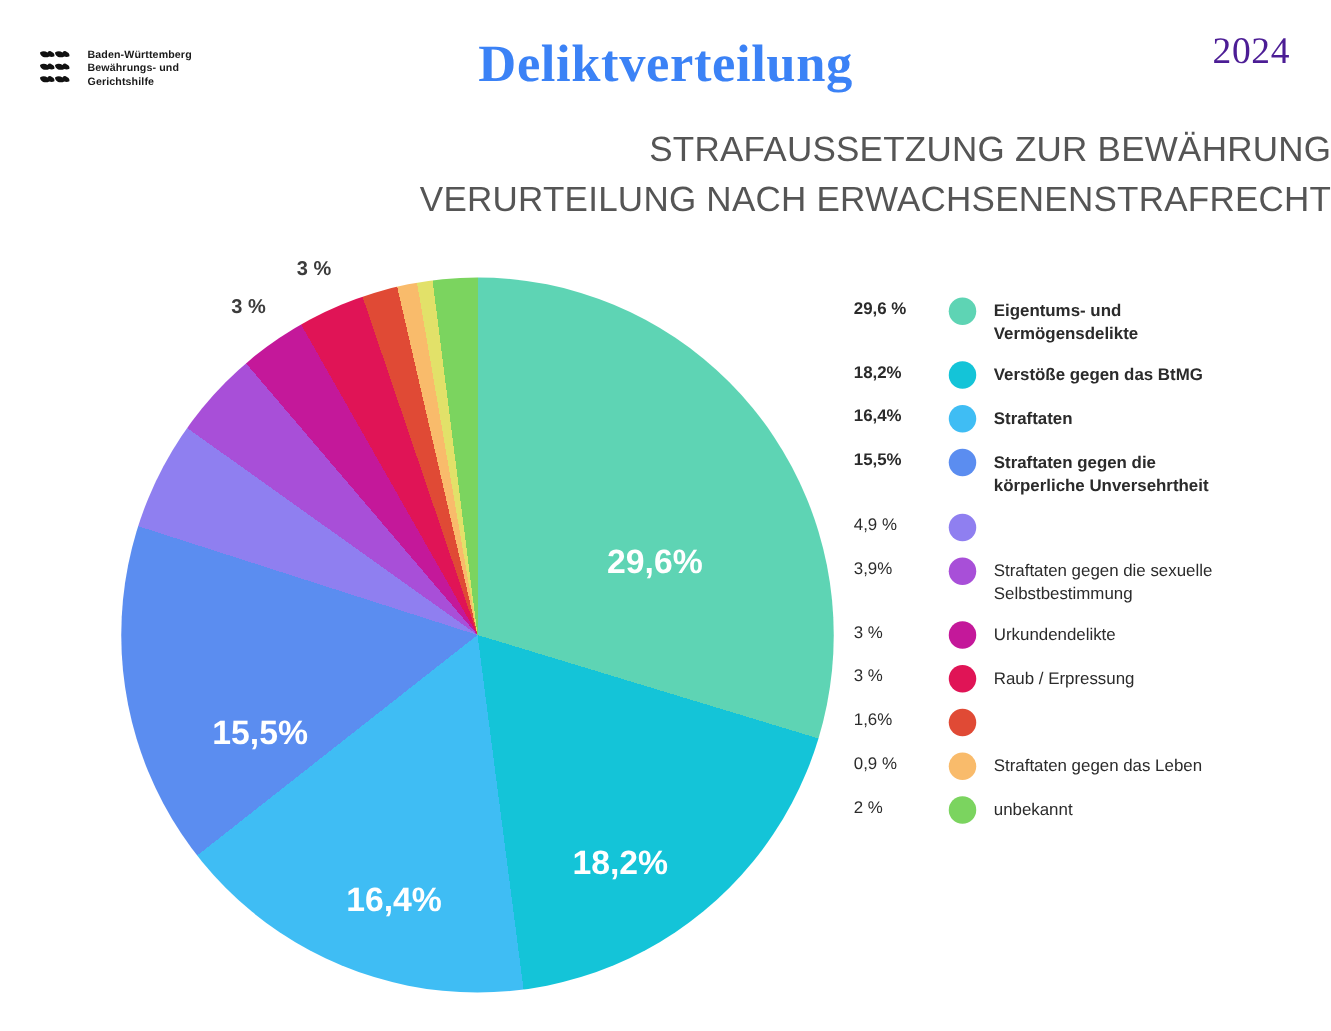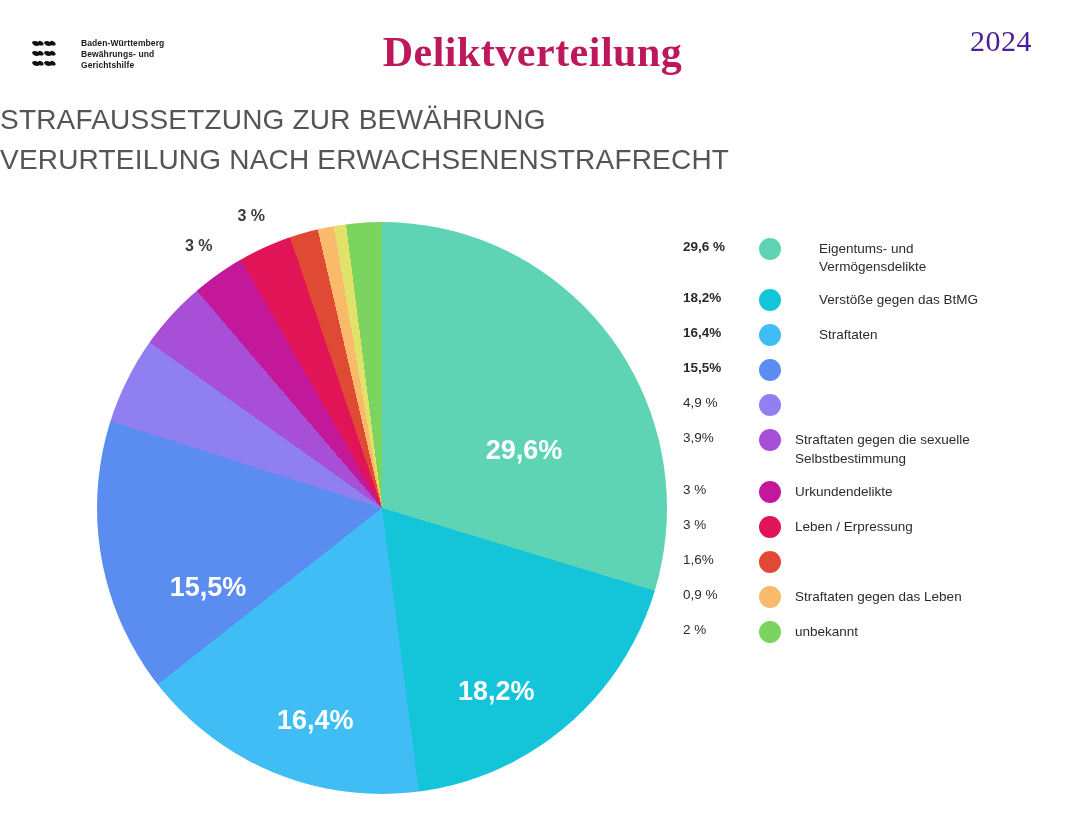--- a/index.html
+++ b/index.html
@@ -16,21 +16,21 @@
     overflow: hidden;
   }
 
   
   .logo-block {
     position: absolute;
     left: 30px;
     top: 38px;
     display: flex;
     align-items: flex-start;
-    gap: 19px;
+    gap: 8px;
   }
   .logo-crest {
     width: 32px;
     height: 34px;
     position: relative;
     flex: none;
   }
   .logo-text {
     font-size: 8.5px;
     font-weight: bold;
@@ -52,29 +52,29 @@
 
   .main-title {
     position: absolute;
     left: 0;
     right: 0;
     top: 28px;
     text-align: center;
     font-family: "Liberation Serif", serif;
     font-weight: bold;
     font-size: 42px;
-    color: #be185d;
+    color: #3b82f6;
     letter-spacing: 0.5px;
   }
   .subtitle {
     position: absolute;
     left: 0;
     right: 0;
     top: 100px;
-    text-align: left;
+    text-align: right;
     font-size: 28px;
     color: #555555;
     letter-spacing: 0.2px;
     line-height: 1.42;
   }
   .subtitle div { font-weight: 400; }
 
   
   .pie-wrap {
     position: absolute;
@@ -139,21 +139,21 @@
     border-radius: 50%;
     margin: 0 14px;
     flex: none;
   }
   .legend-label {
     font-size: 13.5px;
     color: #2b2b2b;
     line-height: 1.35;
     padding-top: 2px;
   }
-  .legend-row.bold .legend-label { font-weight: normal; margin-left: 24px; }
+  .legend-row.bold .legend-label { font-weight: bold; }
 </style>
 </head>
 <body>
 
 <div class="logo-block">
   <svg class="logo-crest" viewBox="0 0 32 34">
     <g fill="#111111">
       <path d="M2 4 q3-2 6 0 q1.5-2 3.5-0.5 q2.5 1 2 3.5 q-2 1-4 0.2 q-2.5 1.2-5 0.3 q-2.5-1.2-2.5-3.5z"></path>
       <path d="M14 4 q3-2 6 0 q1.5-2 3.5-0.5 q2.5 1 2 3.5 q-2 1-4 0.2 q-2.5 1.2-5 0.3 q-2.5-1.2-2.5-3.5z"></path>
       <path d="M2 14 q3-2 6 0 q1.5-2 3.5-0.5 q2.5 1 2 3.5 q-2 1-4 0.2 q-2.5 1.2-5 0.3 q-2.5-1.2-2.5-3.5z"></path>
@@ -202,39 +202,40 @@
       <div class="legend-label">Verstöße gegen das BtMG</div>
     </div>
     <div class="legend-row bold">
       <div class="legend-pct">16,4%</div>
       <div class="legend-swatch" style="background: rgb(63, 189, 244);"></div>
       <div class="legend-label">Straftaten</div>
     </div>
     <div class="legend-row bold">
       <div class="legend-pct">15,5%</div>
       <div class="legend-swatch" style="background: rgb(91, 141, 240);"></div>
+      <div class="legend-label">Straftaten gegen die<br>körperliche Unversehrtheit</div>
     </div>
     <div class="legend-row">
       <div class="legend-pct">4,9 %</div>
       <div class="legend-swatch" style="background: rgb(143, 127, 240);"></div>
     </div>
     <div class="legend-row">
       <div class="legend-pct">3,9%</div>
       <div class="legend-swatch" style="background: rgb(168, 79, 216);"></div>
       <div class="legend-label">Straftaten gegen die sexuelle<br>Selbstbestimmung</div>
     </div>
     <div class="legend-row">
       <div class="legend-pct">3 %</div>
       <div class="legend-swatch" style="background: rgb(196, 24, 154);"></div>
       <div class="legend-label">Urkundendelikte</div>
     </div>
     <div class="legend-row">
       <div class="legend-pct">3 %</div>
       <div class="legend-swatch" style="background: rgb(224, 20, 86);"></div>
-      <div class="legend-label">Leben / Erpressung</div>
+      <div class="legend-label">Raub / Erpressung</div>
     </div>
     <div class="legend-row">
       <div class="legend-pct">1,6%</div>
       <div class="legend-swatch" style="background: rgb(224, 74, 53);"></div>
     </div>
     <div class="legend-row">
       <div class="legend-pct">0,9 %</div>
       <div class="legend-swatch" style="background: rgb(249, 187, 107);"></div>
       <div class="legend-label">Straftaten gegen das Leben</div>
     </div>

